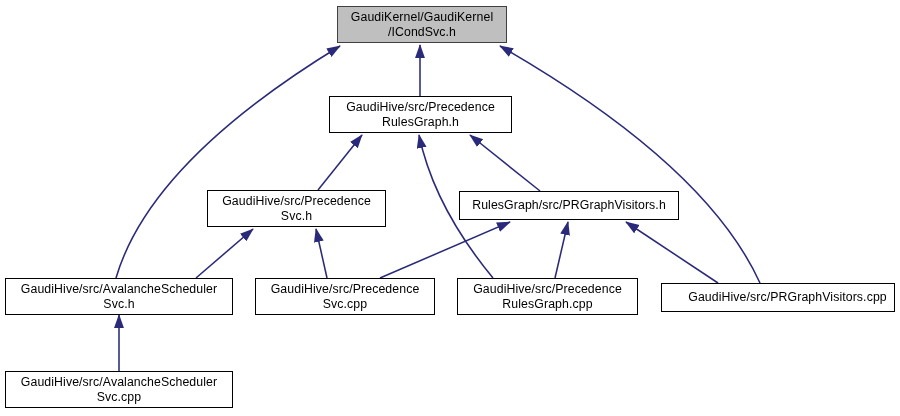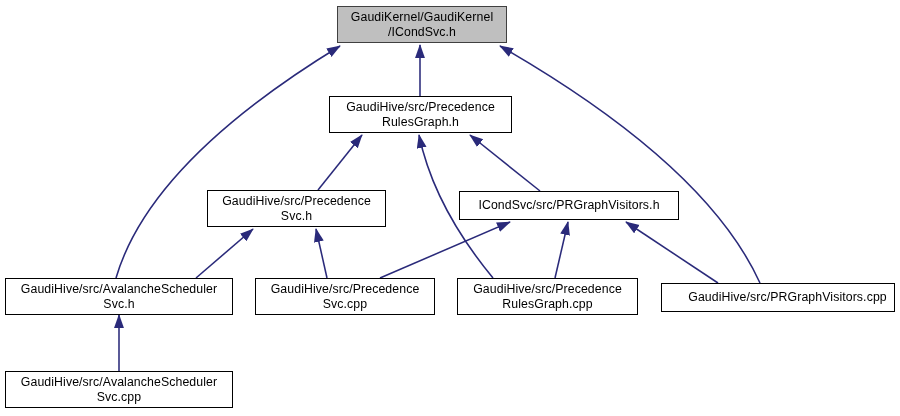--- a/index.html
+++ b/index.html
@@ -78,21 +78,21 @@
       </g>
   </svg>
 
   <div id="nodes-group">
       <div class="graph-node root-node" style="left: 337px; top: 6px; width: 170px; height: 37px;"><span class="node-label">GaudiKernel/GaudiKernel
 /ICondSvc.h</span></div>
       <div class="graph-node" style="left: 329px; top: 96px; width: 183px; height: 37px;"><span class="node-label">GaudiHive/src/Precedence
 RulesGraph.h</span></div>
       <div class="graph-node" style="left: 207px; top: 190px; width: 179px; height: 37px;"><span class="node-label">GaudiHive/src/Precedence
 Svc.h</span></div>
-      <div class="graph-node" style="left: 459px; top: 191px; width: 220px; height: 29px;"><span class="node-label">ICondSvc/src/PRGraphVisitors.h</span></div>
+      <div class="graph-node" style="left: 459px; top: 191px; width: 220px; height: 29px;"><span class="node-label">RulesGraph/src/PRGraphVisitors.h</span></div>
       <div class="graph-node" style="left: 5px; top: 278px; width: 228px; height: 37px;"><span class="node-label">GaudiHive/src/AvalancheScheduler
 Svc.h</span></div>
       <div class="graph-node" style="left: 255px; top: 278px; width: 180px; height: 37px;"><span class="node-label">GaudiHive/src/Precedence
 Svc.cpp</span></div>
       <div class="graph-node" style="left: 457px; top: 278px; width: 181px; height: 37px;"><span class="node-label">GaudiHive/src/Precedence
 RulesGraph.cpp</span></div>
       <div class="graph-node" style="left: 661px; top: 283px; width: 234px; height: 29px; padding-left: 19px;"><span class="node-label">GaudiHive/src/PRGraphVisitors.cpp</span></div>
       <div class="graph-node" style="left: 5px; top: 371px; width: 228px; height: 37px;"><span class="node-label">GaudiHive/src/AvalancheScheduler
 Svc.cpp</span></div>
     </div>

